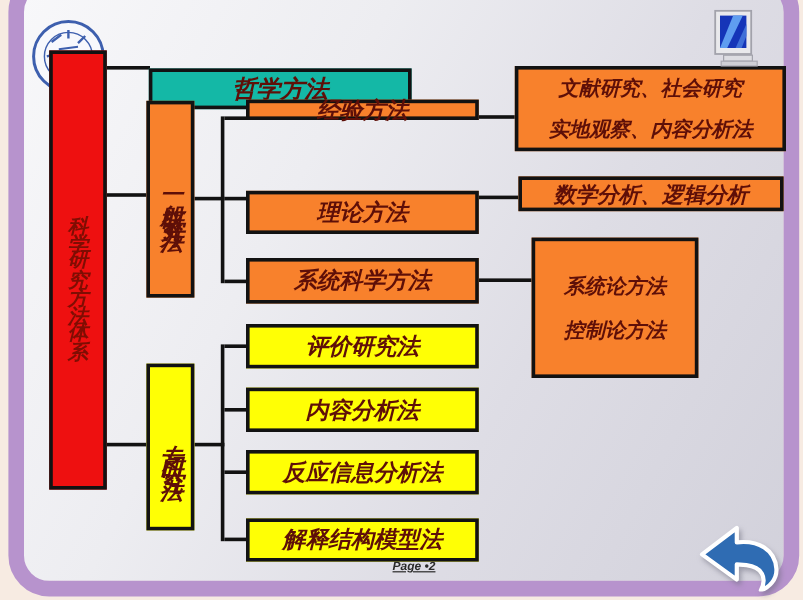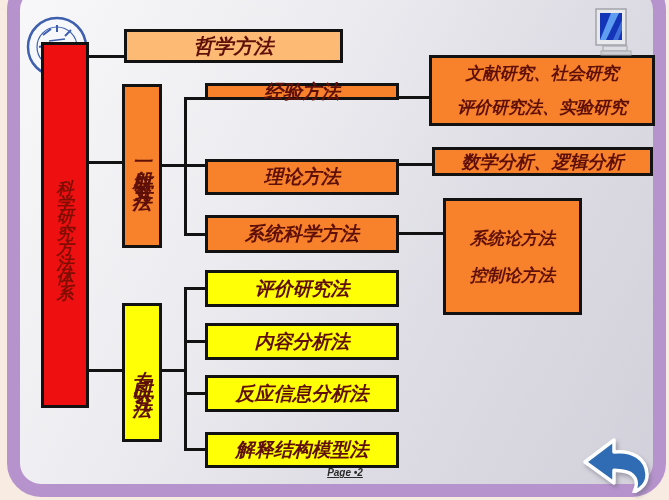--- a/index.html
+++ b/index.html
@@ -15,21 +15,21 @@
     background:linear-gradient(118deg,#f8f8fa 0%,#ededf1 35%,#dedde5 65%,#d2d1db 100%);
   }
   .stage { position:absolute; left:0; top:0; width:669px; height:500px; }
   .node {
     position:absolute; border:3px solid #121212;
     display:flex; align-items:center; justify-content:center;
     color:#5e0f08; font-weight:bold; font-style:italic; text-align:center;
   }
   .orange { background:#f8812c; }
   .yellow { background:#ffff05; }
-  .purple { background:#fdba74; }
+  .purple { background:#14b8a6;margin-top:28px; }
   .red    { background:#ee1010; color:#7f0d03; }
   .vtext {
     writing-mode:vertical-rl; text-orientation:upright;
     font-weight:bold; font-style:italic;
   }
   .root-label { font-size:17px; letter-spacing:15px; }
   .gen-label  { font-size:19px; letter-spacing:5px; }
   .spec-label { font-size:19px; letter-spacing:7px; }
   .lbl-19 { font-size:19px; }
   .lbl-20 { font-size:20px; }
@@ -96,21 +96,21 @@
   <div class="node orange lbl-19" style="left:205px;top:159px;width:194px;height:36px">
     <span>理论方法</span>
   </div>
   <div class="node orange lbl-19" style="left:205px;top:215px;width:194px;height:38px">
     <span>系统科学方法</span>
   </div>
 
   <div class="node orange" style="left:429px;top:55px;width:226px;height:71px">
     <div class="detail-lines">
       <span>文献研究、社会研究</span>
-      <span>评价研究法、实验研究</span>
+      <span>实地观察、内容分析法</span>
     </div>
   </div>
   <div class="node orange" style="left:432px;top:147px;width:221px;height:29px">
     <span style="font-size:18px">数学分析、逻辑分析</span>
   </div>
   <div class="node orange" style="left:443px;top:198px;width:139px;height:117px">
     <div class="detail-lines" style="line-height:37px">
       <span style="line-height:37px">系统论方法</span>
       <span style="line-height:37px">控制论方法</span>
     </div>

